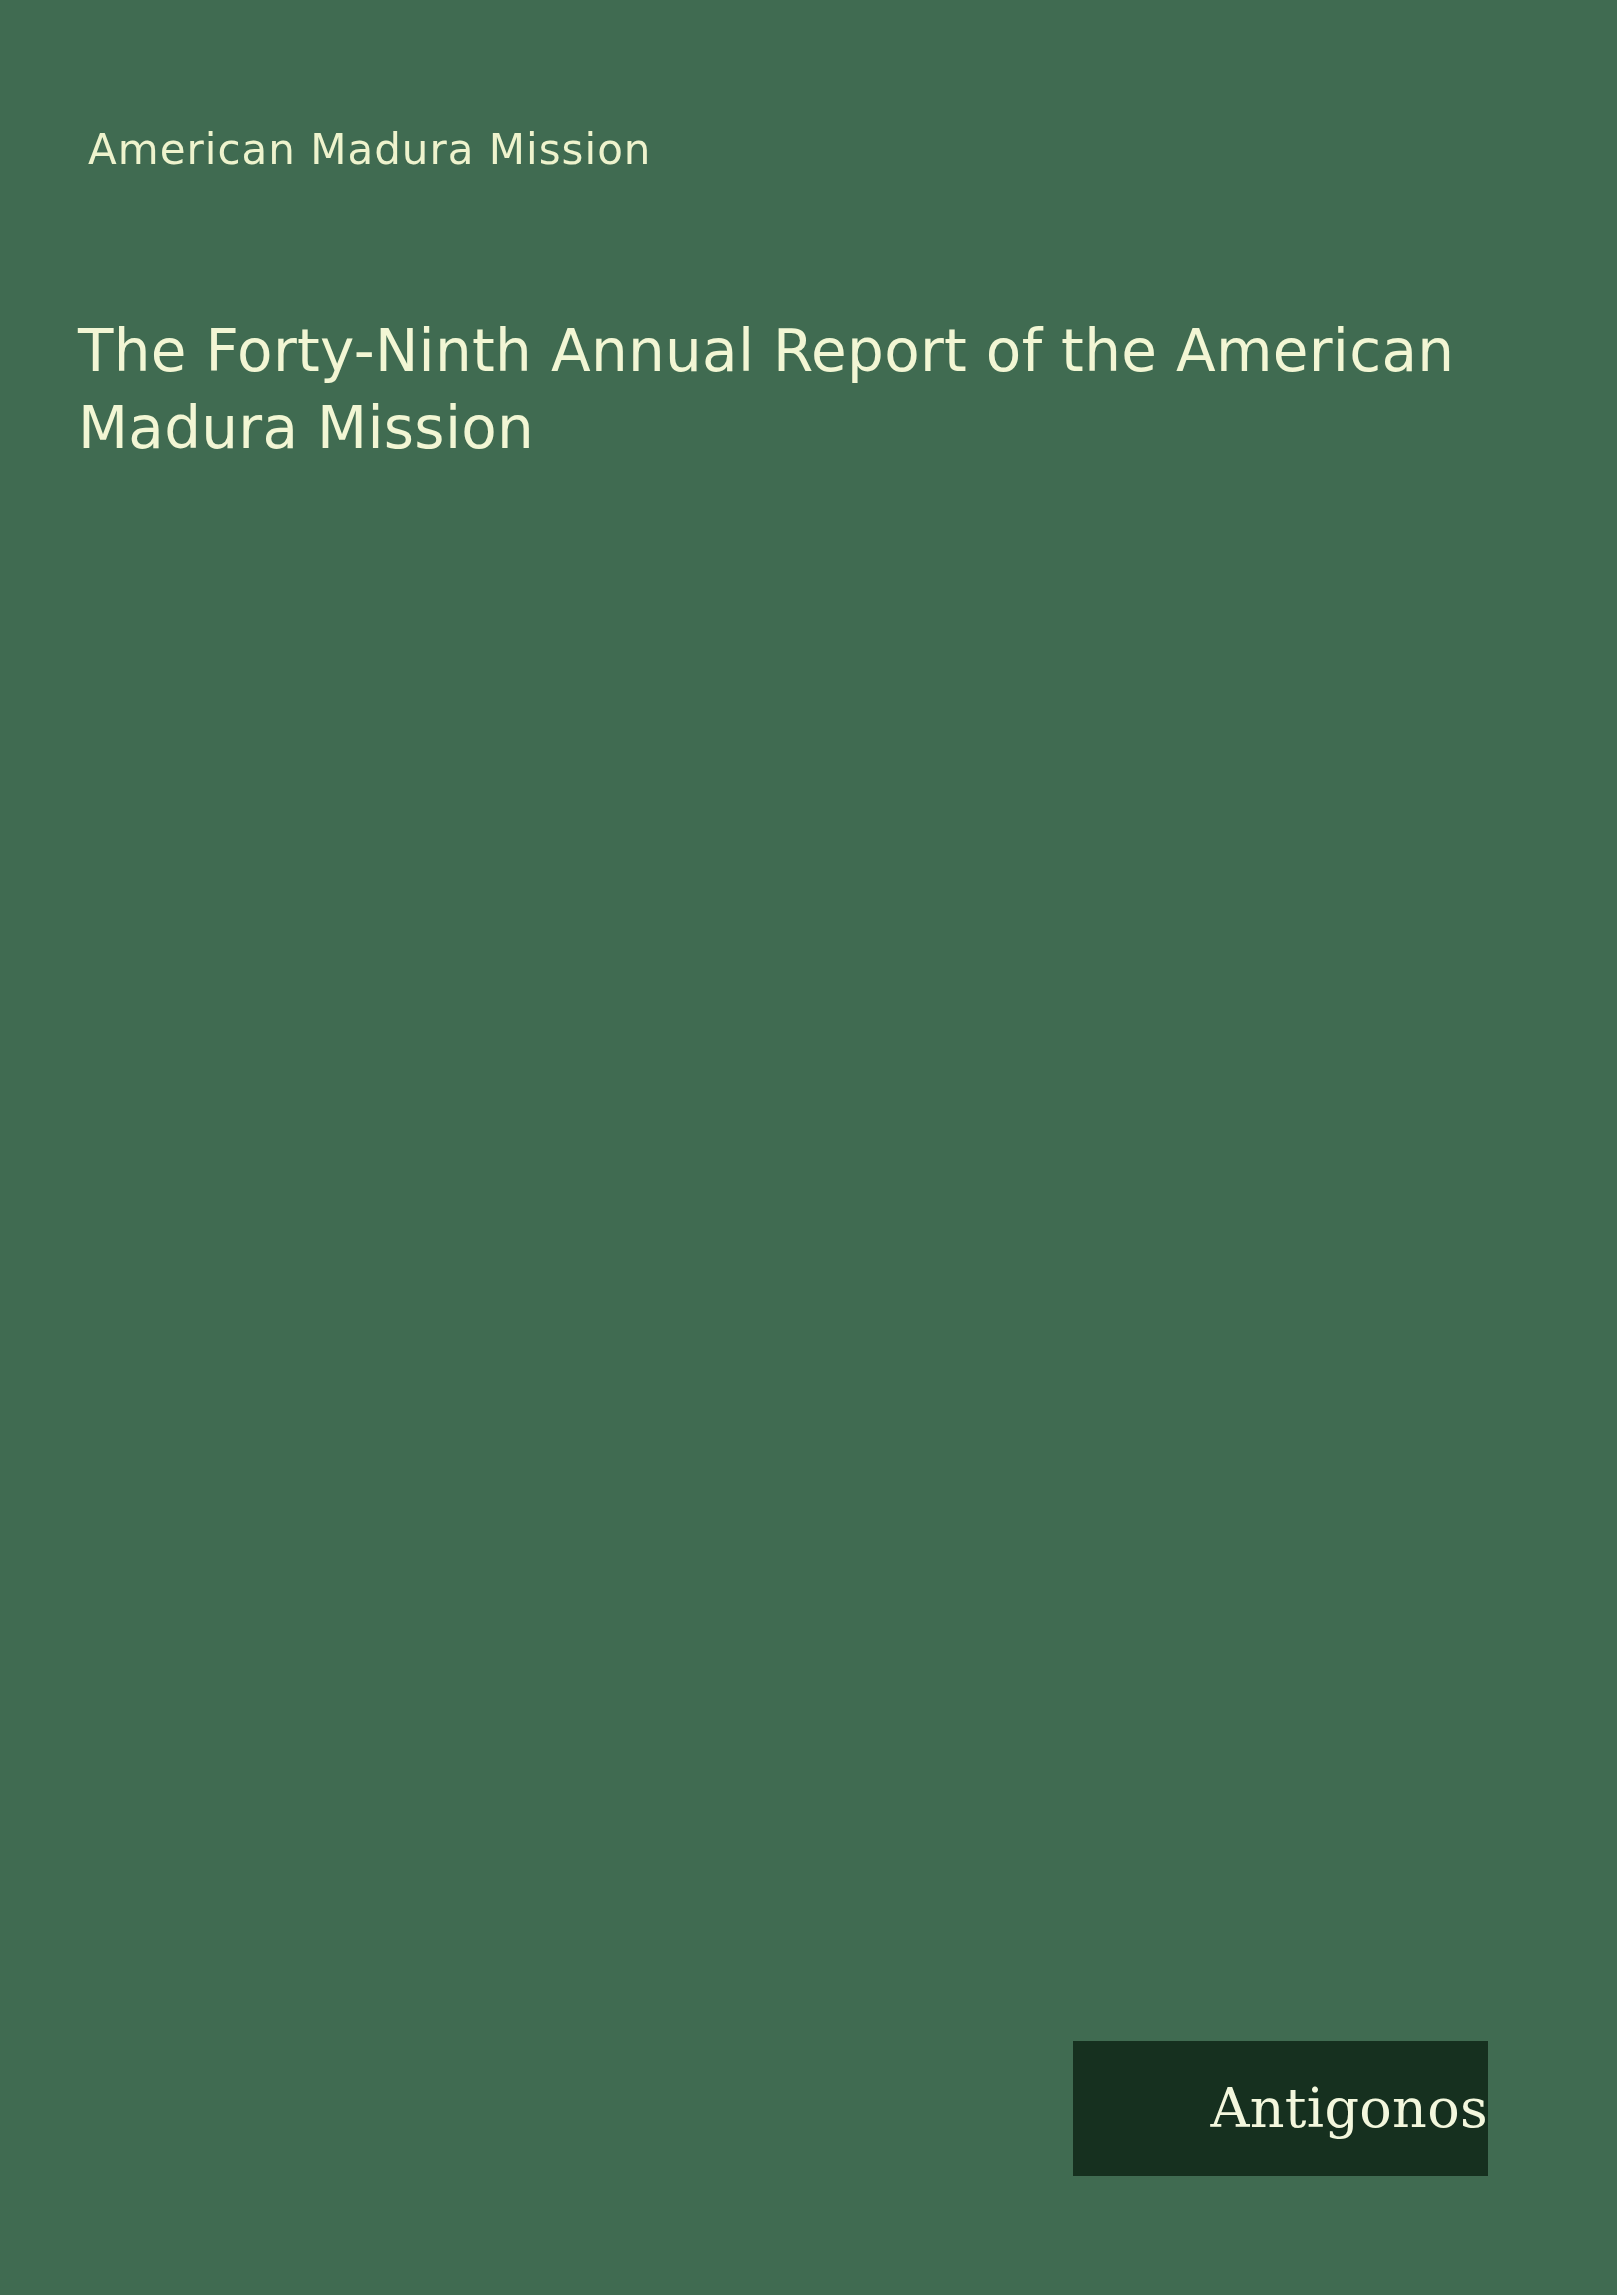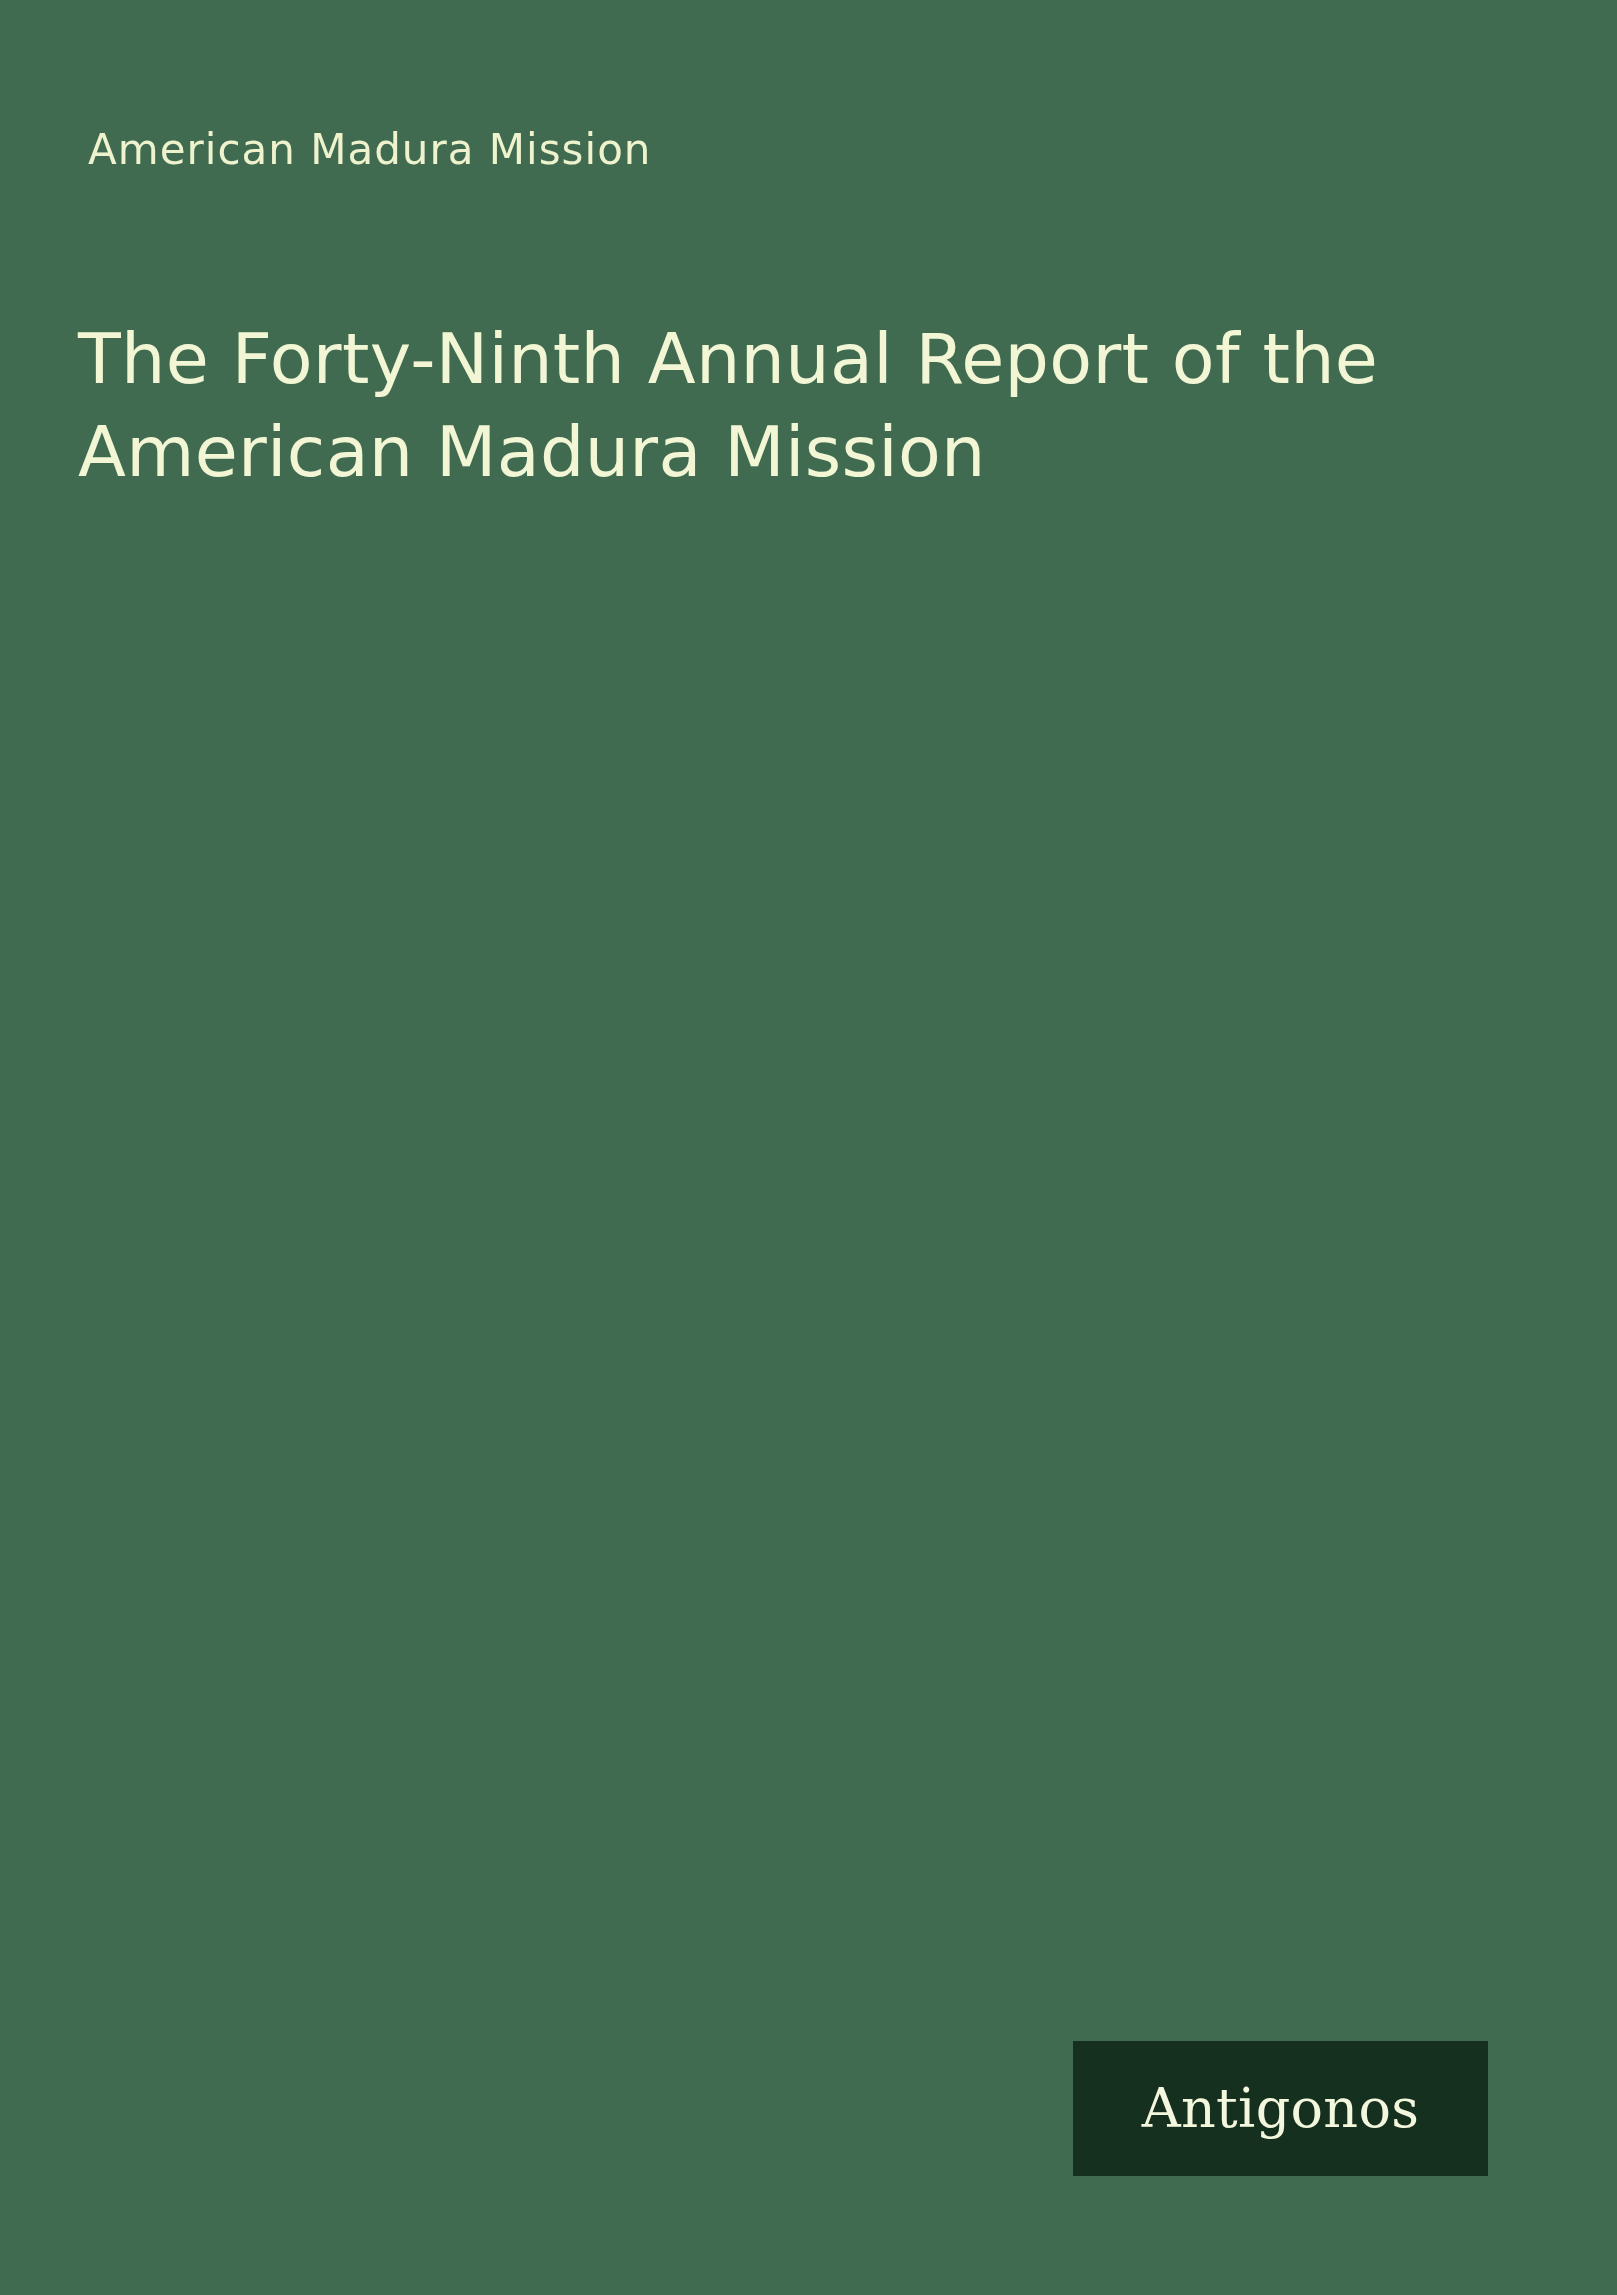--- a/index.html
+++ b/index.html
@@ -31,36 +31,36 @@
     letter-spacing: 1px;
     color: #eef3cd;
     line-height: 1.2;
   }
   .title {
     position: absolute;
     left: 78px;
     top: 313px;
     width: 1396px;
     font-family: "DejaVu Sans", sans-serif;
-    font-size: 70px;
+    font-size: 58px;
     font-weight: 400;
     color: #f2f6d4;
     line-height: 1.33;
     letter-spacing: 0.3px;
   }
   .publisher-box {
     position: absolute;
     left: 1073px;
     top: 2041px;
     width: 415px;
     height: 135px;
     background: #16301f;
     display: flex;
     align-items: center;
-    justify-content: center;
+    justify-content: flex-end;
   }
   .publisher-name {
     font-family: "DejaVu Serif", serif;
     font-size: 54px;
     font-weight: 400;
     color: #f3f7dd;
     letter-spacing: 0.3px;
   }
 </style>
 </head>

